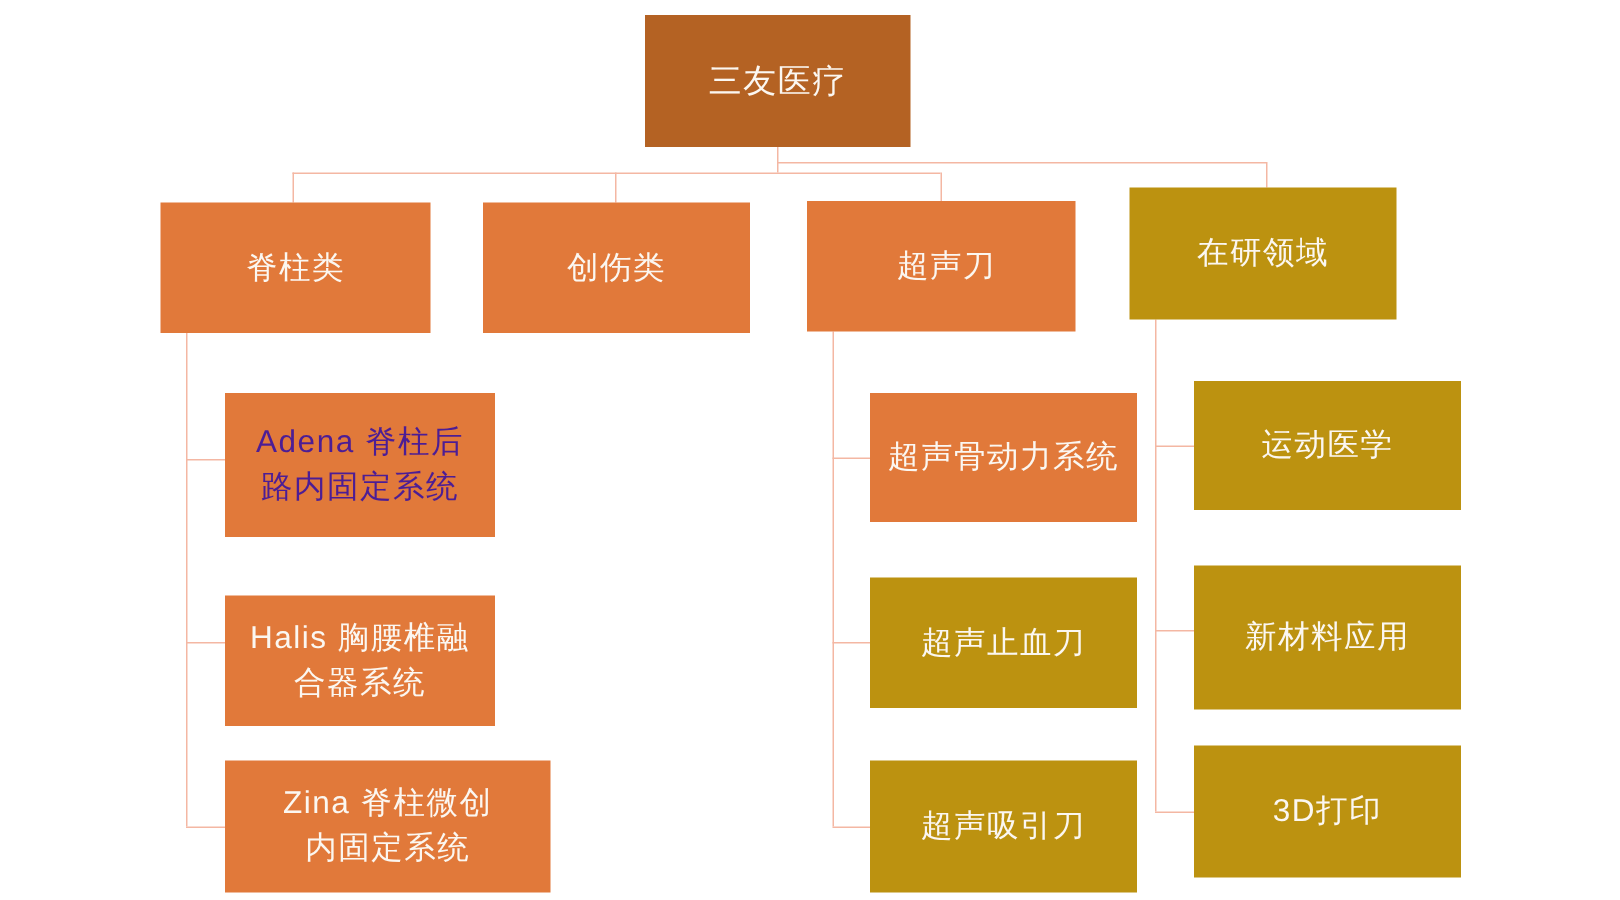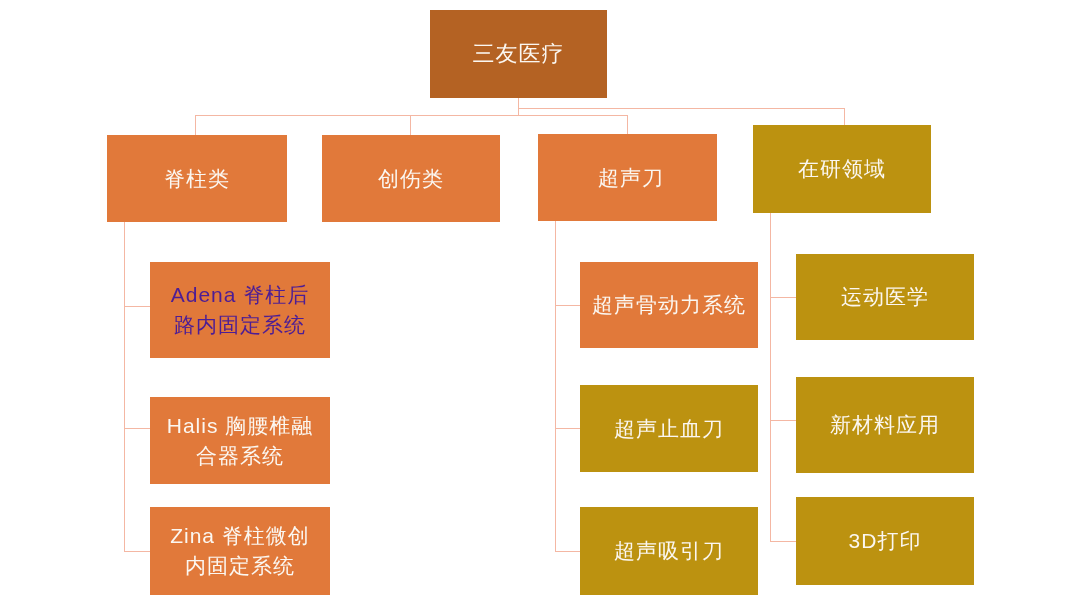--- a/index.html
+++ b/index.html
@@ -69,21 +69,21 @@
   <div class="node" style="left: 538px; top: 134px; width: 179px; height: 87px; background: rgb(225, 121, 58); color: rgb(251, 247, 241); padding-left: 13px;">超声刀</div>
 
   <div class="node" style="left: 753px; top: 125px; width: 178px; height: 88px; background: rgb(188, 146, 16); color: rgb(251, 247, 241);">在研领域</div>
 
   <div class="node" style="left: 150px; top: 262px; width: 180px; height: 96px; background: rgb(225, 121, 58); color: #4c1d95;">Adena 脊柱后
 路内固定系统</div>
 
   <div class="node" style="left: 150px; top: 385px; width: 180px; height: 87px; background: rgb(225, 121, 58); color: rgb(251, 247, 241); margin-top: 12px;">Halis 胸腰椎融
 合器系统</div>
 
-  <div class="node" style="left: 150px; top: 507px; width: 180px; height: 88px; background: rgb(225, 121, 58); color: rgb(251, 247, 241);">Zina 脊柱微创
+  <div class="node" style="left: 150px; top: 507px; width: 217px; height: 88px; background: rgb(225, 121, 58); color: rgb(251, 247, 241);">Zina 脊柱微创
 内固定系统</div>
 
   <div class="node" style="left: 580px; top: 262px; width: 178px; height: 86px; background: rgb(225, 121, 58); color: rgb(251, 247, 241);">超声骨动力系统</div>
 
   <div class="node" style="left: 580px; top: 385px; width: 178px; height: 87px; background: rgb(188, 146, 16); color: rgb(251, 247, 241);">超声止血刀</div>
 
   <div class="node" style="left: 580px; top: 507px; width: 178px; height: 88px; background: rgb(188, 146, 16); color: rgb(251, 247, 241);">超声吸引刀</div>
 
   <div class="node" style="left: 796px; top: 254px; width: 178px; height: 86px; background: rgb(188, 146, 16); color: rgb(251, 247, 241);">运动医学</div>
 

